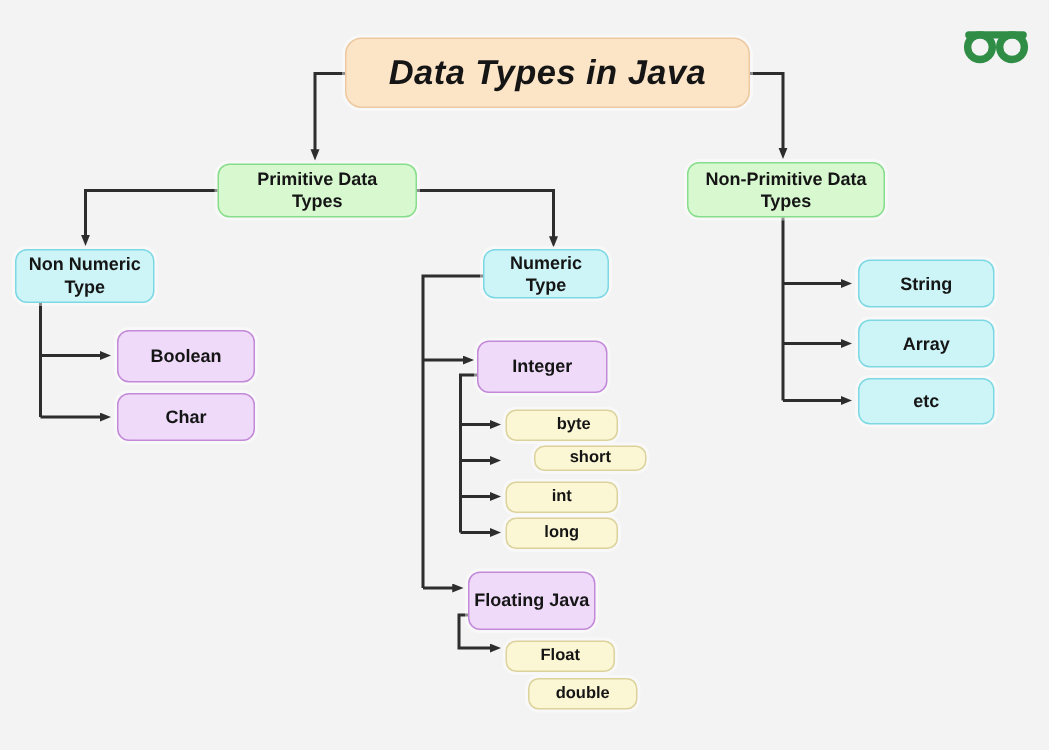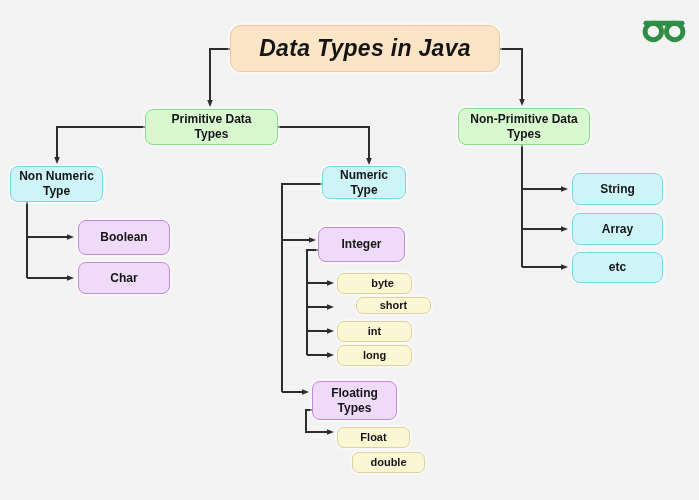--- a/index.html
+++ b/index.html
@@ -122,21 +122,21 @@
   <div class="node purple" style="left:318px; top:227px; width:87px; height:35px;">Integer</div>
 
   <div class="node small yellow" style="left:337px; top:273px; width:75px; height:21px;padding-left:16px;">byte</div>
 
   <div class="node small yellow" style="left:356px; top:297px; width:75px; height:17px;">short</div>
 
   <div class="node small yellow" style="left:337px; top:321px; width:75px; height:21px;">int</div>
 
   <div class="node small yellow" style="left:337px; top:345px; width:75px; height:21px;">long</div>
 
-  <div class="node purple" style="left:312px; top:381px; width:85px; height:39px;">Floating Types</div>
+  <div class="node purple" style="left:312px; top:381px; width:85px; height:39px;">Floating Java</div>
 
   <div class="node small yellow" style="left:337px; top:427px; width:73px; height:21px;">Float</div>
 
   <div class="node small yellow" style="left:352px; top:452px; width:73px; height:21px;">double</div>
 
   <div class="node cyan" style="left:572px; top:173px; width:91px; height:32px;">String</div>
 
   <div class="node cyan" style="left:572px; top:252px; width:91px; height:31px;">etc</div>
 
   <div class="node cyan" style="left:572px; top:213px; width:91px; height:32px;">Array</div>

